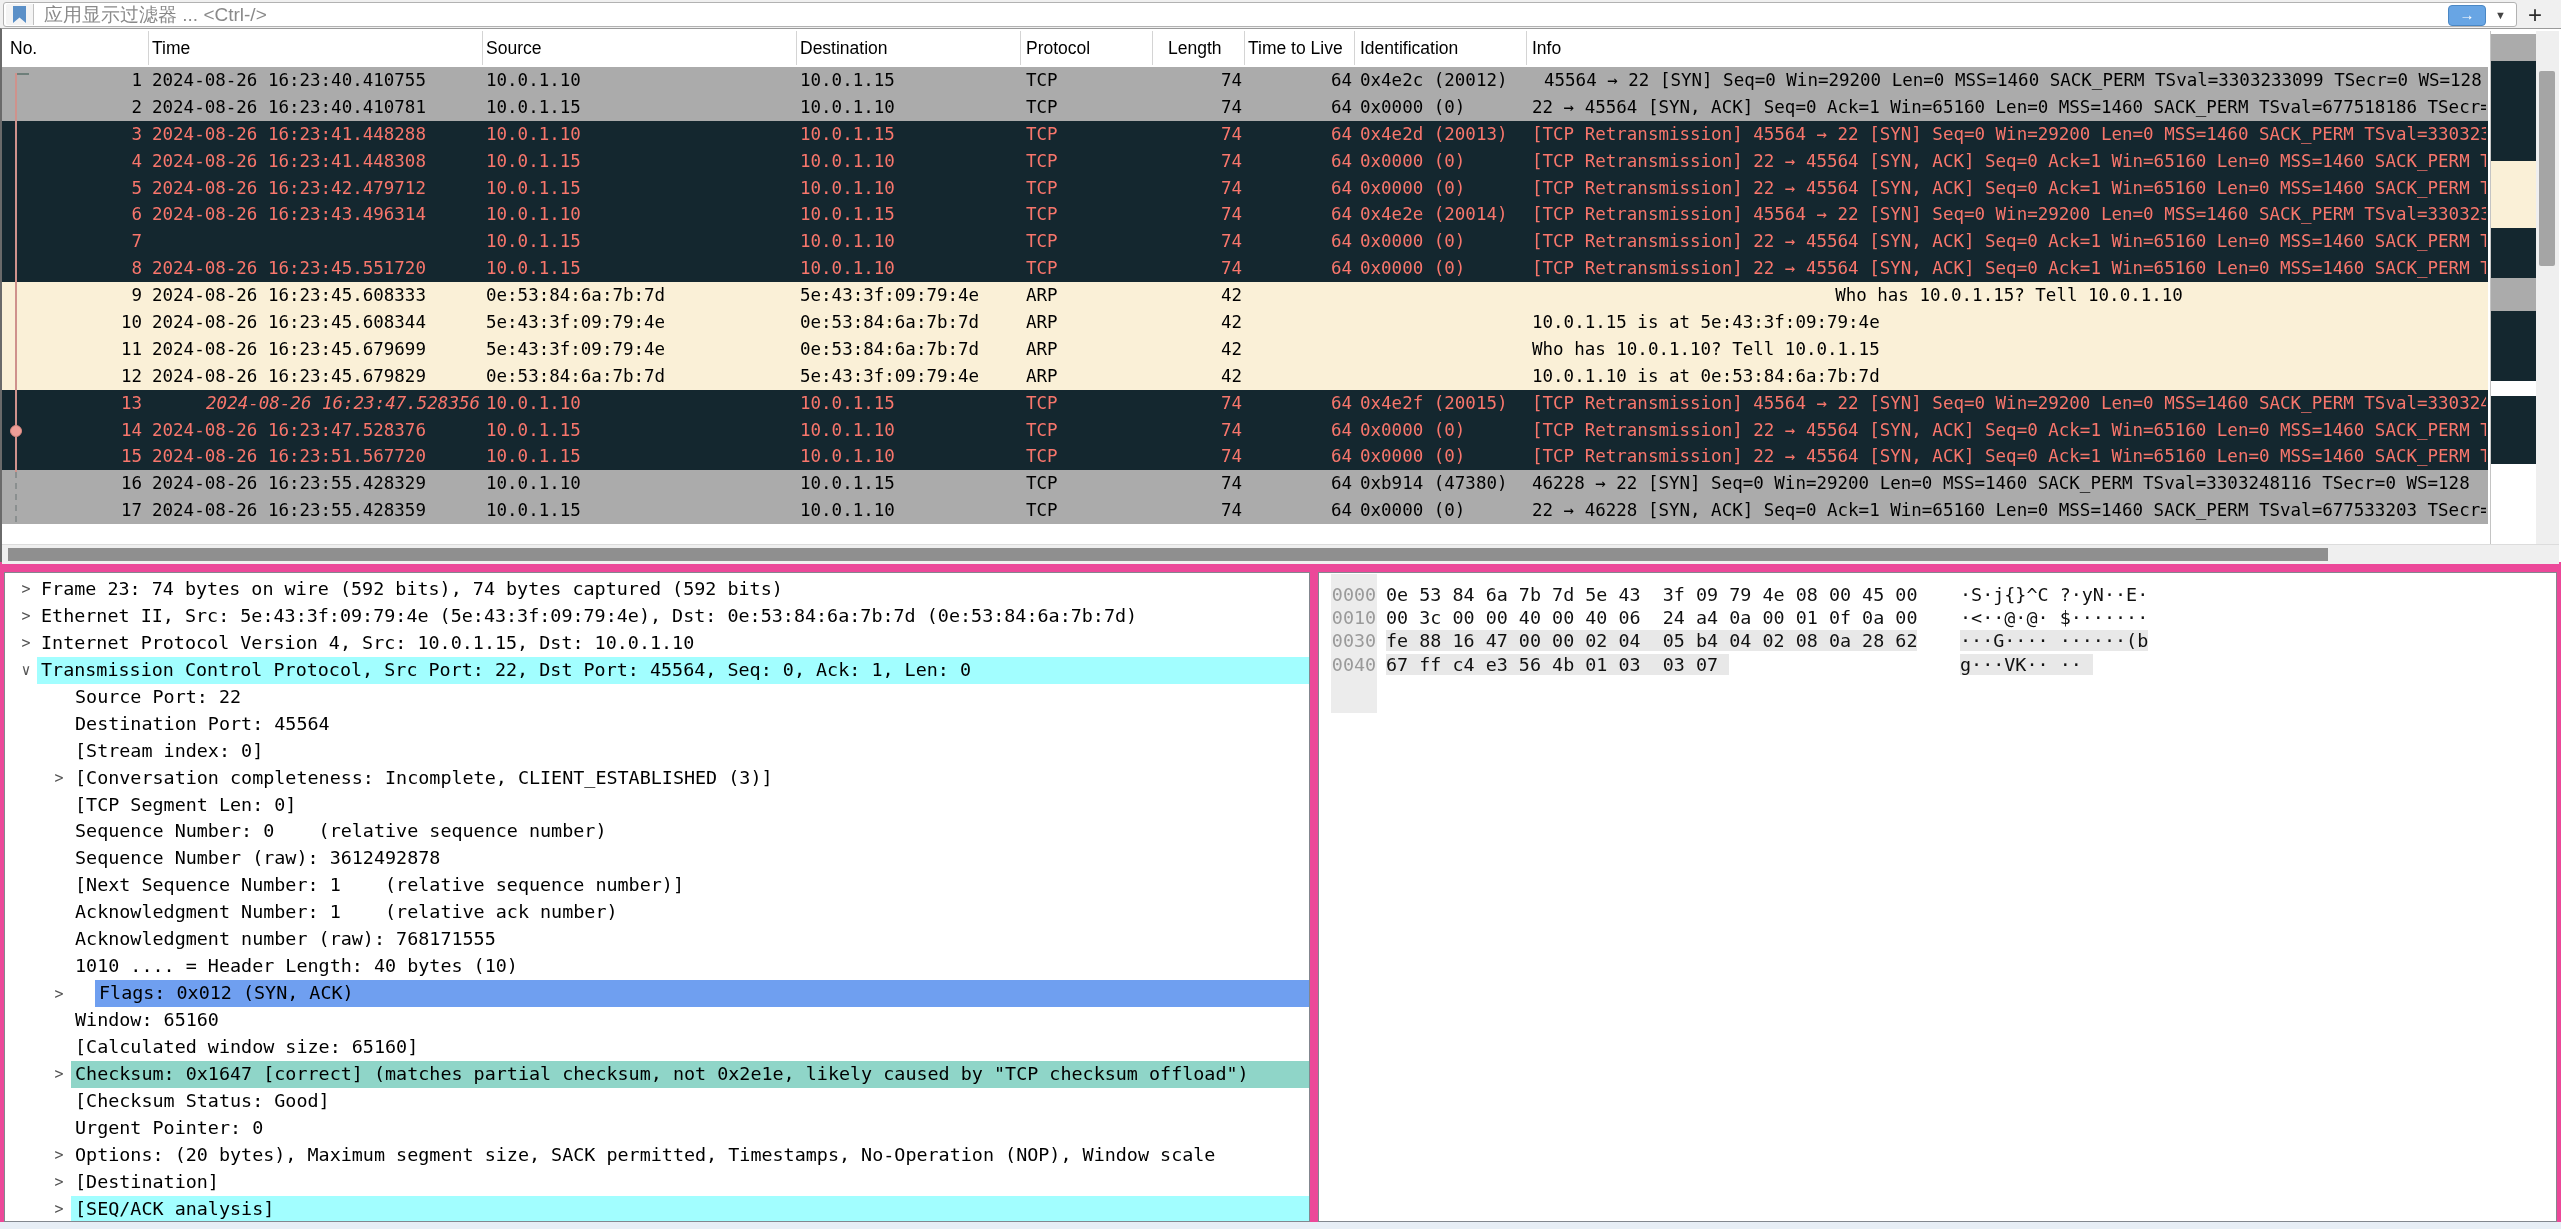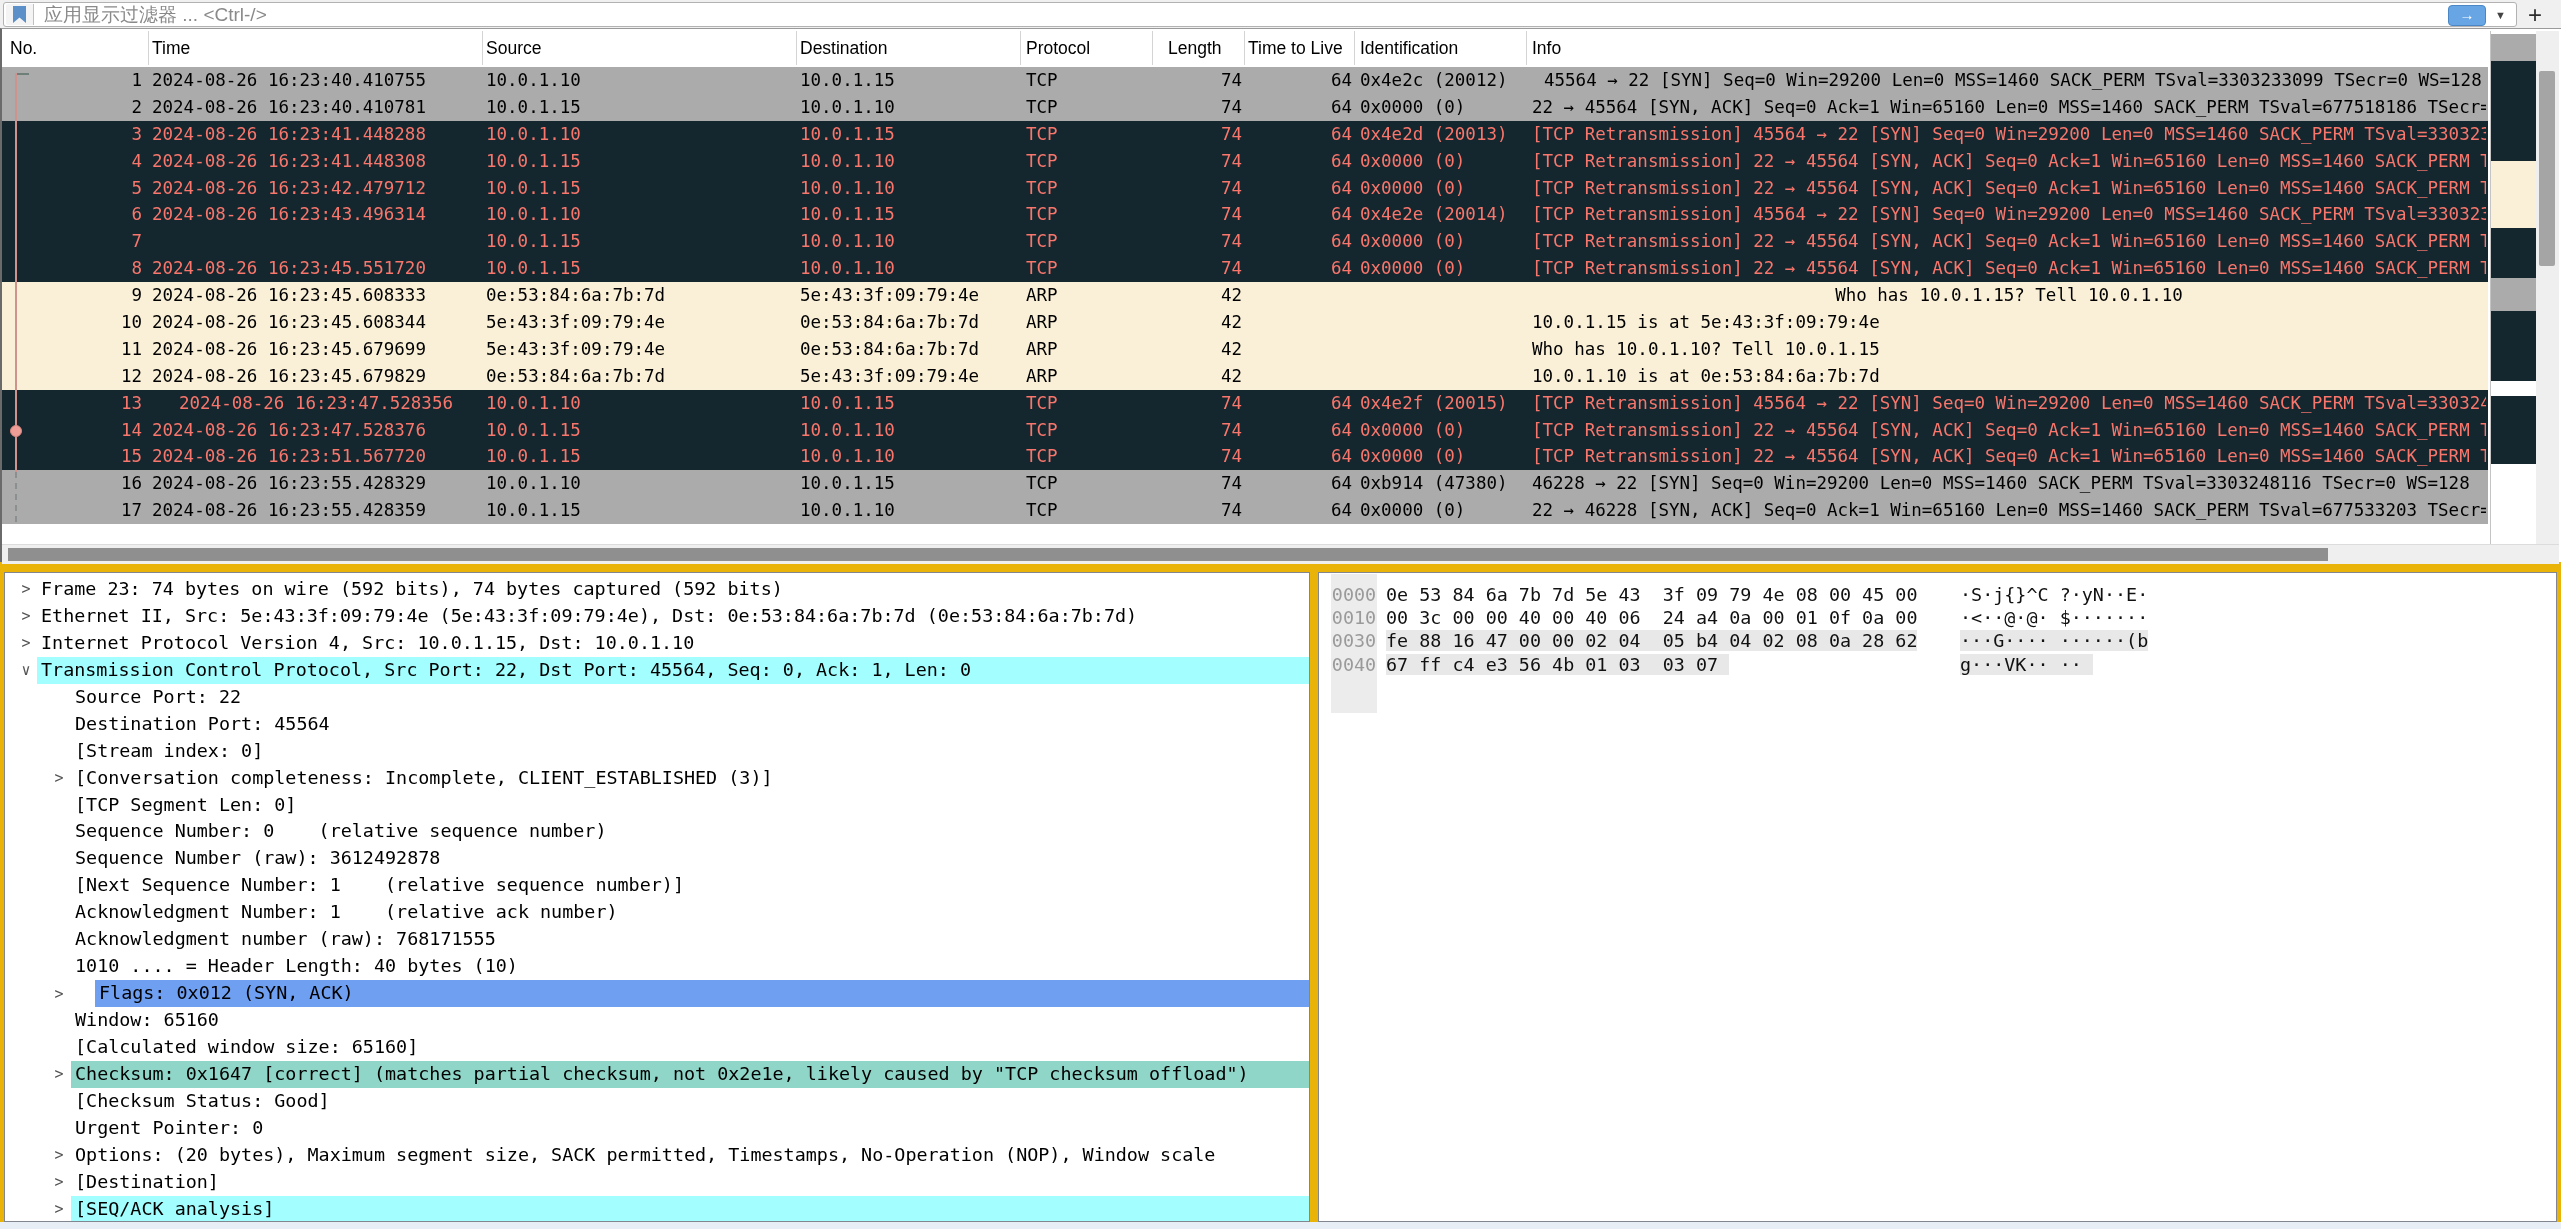--- a/index.html
+++ b/index.html
@@ -1,16 +1,16 @@
 <!DOCTYPE html>
 <html><head>
 <meta charset="utf-8">
 <style>
   html,body{margin:0;padding:0;background:#f0f0f0;}
-  #app{position:relative;width:2561px;height:1229px;background:#eab308;overflow:hidden;
+  #app{position:relative;width:2561px;height:1229px;background:#ec4899;overflow:hidden;
        font-family:"Liberation Sans",sans-serif;}
   
   .filterbar{position:absolute;left:0;top:0;width:2561px;height:28px;background:#f0f0f0;}
   .filterbox{position:absolute;left:3px;top:2px;width:2512px;height:23px;background:#ffffff;
              border:1px solid #b2b2b2;border-radius:3px;}
   .bookmark-box{position:absolute;left:2px;top:1px;width:27px;height:21px;background:#f4f4f4;
                 border-right:1px solid #c0c0c0;border-radius:2px 0 0 2px;display:flex;align-items:center;justify-content:center;}
   .bookmark{width:13px;height:17px;background:#5b90c8;clip-path:polygon(0 0,100% 0,100% 100%,50% 68%,0 100%);}
   .filter-placeholder{position:absolute;left:40px;top:0;height:23px;line-height:23px;color:#8a8a8a;
                       font-size:19px;white-space:nowrap;}
@@ -239,21 +239,21 @@
           <span class="pcell" style="left: 484px; width: 306px; text-align: left;">0e:53:84:6a:7b:7d</span>
           <span class="pcell" style="left: 798px; width: 216px; text-align: left;">5e:43:3f:09:79:4e</span>
           <span class="pcell" style="left: 1024px; width: 126px; text-align: left;">ARP</span>
           <span class="pcell" style="left: 1154px; width: 86px; text-align: right;">42</span>
           <span class="pcell" style="left: 1246px; width: 104px; text-align: right;"></span>
           <span class="pcell" style="left: 1358px; width: 162px; text-align: left;"></span>
           <span class="pcell" style="left: 1530px; width: 954px; text-align: left;">10.0.1.10 is at 0e:53:84:6a:7b:7d</span>
         </div>
         <div class="packet-row row-badtcp">
           <span class="pcell" style="left: 26px; width: 114px; text-align: right;">13</span>
-          <span class="pcell" style="left: 150px; width: 328px; text-align: center;">2024-08-26 16:23:47.528356</span>
+          <span class="pcell" style="left: 150px; width: 328px; text-align: right; font-style: italic;">2024-08-26 16:23:47.528356</span>
           <span class="pcell" style="left: 484px; width: 306px; text-align: left;">10.0.1.10</span>
           <span class="pcell" style="left: 798px; width: 216px; text-align: left;">10.0.1.15</span>
           <span class="pcell" style="left: 1024px; width: 126px; text-align: left;">TCP</span>
           <span class="pcell" style="left: 1154px; width: 86px; text-align: right;">74</span>
           <span class="pcell" style="left: 1246px; width: 104px; text-align: right;">64</span>
           <span class="pcell" style="left: 1358px; width: 162px; text-align: left;">0x4e2f (20015)</span>
           <span class="pcell" style="left: 1530px; width: 954px; text-align: left;">[TCP Retransmission] 45564 → 22 [SYN] Seq=0 Win=29200 Len=0 MSS=1460 SACK_PERM TSval=3303240137 TSecr=0 WS=128</span>
         </div>
         <div class="packet-row row-badtcp">
           <span class="pcell" style="left: 26px; width: 114px; text-align: right;">14</span>

